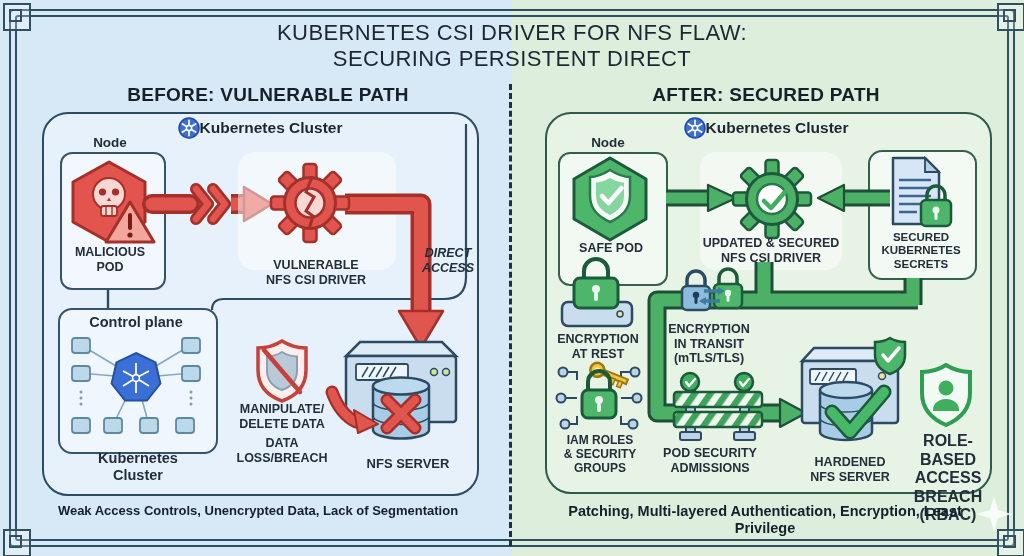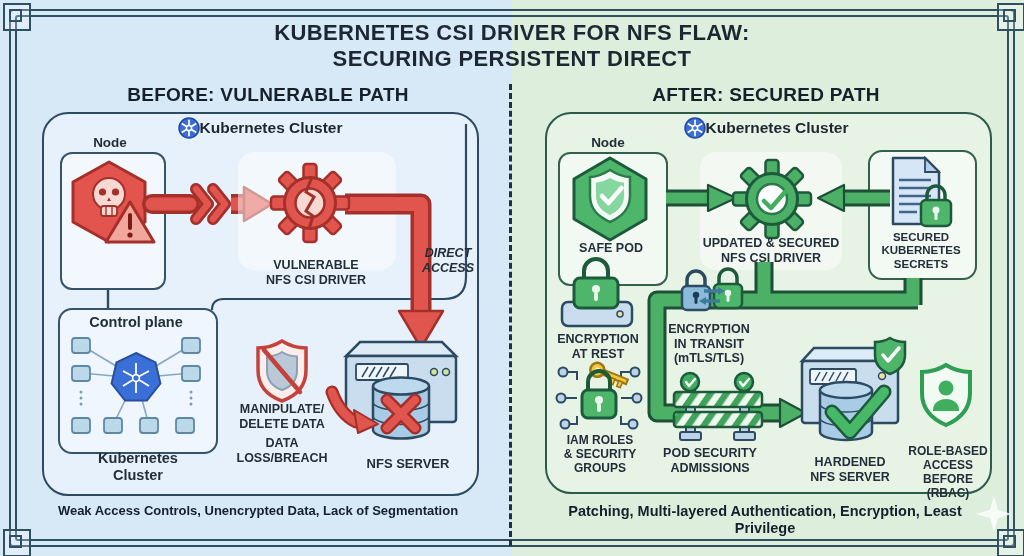--- a/index.html
+++ b/index.html
@@ -4,21 +4,21 @@
 <style>
   html,body{margin:0;padding:0;background:#888;}
   #canvas{position:relative;width:1024px;height:556px;overflow:hidden;
     font-family:"Liberation Sans",sans-serif;color:#1f2a35;}
   .abs{position:absolute;}
   .half{top:0;height:556px;width:512px;}
   .frame1{inset:9px;border:2.5px solid #2e5060;border-radius:4px;pointer-events:none;}
   .frame2{inset:15px;border:2px solid #2e5060;border-radius:3px;pointer-events:none;}
   .corner{width:24px;height:24px;border:2.5px solid #2e5060;background:rgba(255,255,255,.25);}
   .corner::after{content:"";position:absolute;left:4px;top:4px;width:9px;height:9px;border:2px solid #2e5060;}
-  .title{left:0;top:20px;width:1024px;text-align:center;font-weight:700;font-size:22px;
+  .title{left:0;top:20px;width:1024px;text-align:center;font-weight:400;font-size:22px;
     letter-spacing:.4px;color:#1d2732;line-height:1.2;}
   .panel-heading{text-align:center;font-weight:800;font-size:19px;color:#16202b;letter-spacing:.3px;}
   .divider{left:509px;top:84px;height:462px;border-left:3px dashed #22303c;}
   .bigbox{border-radius:26px;border:2.5px solid #2c4b63;}
   .lbl{font-weight:700;text-align:center;line-height:1.16;color:#222e39;}
   .ln{display:block;}
   .hdrflex{display:flex;align-items:center;justify-content:center;
     font-weight:800;font-size:15.5px;color:#1b2631;}
   svg{display:block;overflow:visible;}
 </style>
@@ -80,20 +80,24 @@
     <circle cx="36.5" cy="34" r="3.6" fill="#a5302a"></circle>
       <circle cx="49.5" cy="34" r="3.6" fill="#a5302a"></circle>
     <path d="M41,43 l2,-3.5 l2,3.5 z" fill="#a5302a"></path>
     <rect x="35" y="48" width="16" height="10" rx="2.5" fill="#f8d8d2" stroke="#a5302a" stroke-width="1.8"></rect>
     <line x1="40" y1="48" x2="40" y2="58" stroke="#a5302a" stroke-width="1.4"></line>
     <line x1="46" y1="48" x2="46" y2="58" stroke="#a5302a" stroke-width="1.4"></line>
     <polygon points="64,44 88,84 40,84" fill="#f2a79d" stroke="#a5302a" stroke-width="3" stroke-linejoin="round"></polygon>
     <line x1="64" y1="57" x2="64" y2="70" stroke="#7e1a14" stroke-width="4" stroke-linecap="round"></line>
     <circle cx="64" cy="77" r="2.6" fill="#7e1a14"></circle>
   </svg>
+  <div class="abs lbl" style="left:56px;top:245px;width:108px;font-size:12.5px;">
+    <span class="ln">MALICIOUS</span>
+      <span class="ln">POD</span>
+  </div>
 
   <svg class="abs" style="left:146px;top:182px;" width="129" height="44" viewBox="0 0 129 44">
     <path d="M6,22 H44" stroke="#a5302a" stroke-width="20" stroke-linecap="round" fill="none"></path>
     <path d="M6,22 H44" stroke="#e0564f" stroke-width="13" stroke-linecap="round" fill="none"></path>
     <path d="M50,7 62,22 50,37" stroke="#a5302a" stroke-width="12" stroke-linecap="round" stroke-linejoin="round" fill="none"></path>
     <path d="M50,7 62,22 50,37" stroke="#e0564f" stroke-width="6.5" stroke-linecap="round" stroke-linejoin="round" fill="none"></path>
     <path d="M67,7 79,22 67,37" stroke="#a5302a" stroke-width="12" stroke-linecap="round" stroke-linejoin="round" fill="none"></path>
     <path d="M67,7 79,22 67,37" stroke="#e0564f" stroke-width="6.5" stroke-linecap="round" stroke-linejoin="round" fill="none"></path>
     <path d="M85,22 H98" stroke="#a5302a" stroke-width="20" fill="none"></path>
     <path d="M85,22 H98" stroke="#e0564f" stroke-width="13" fill="none"></path>
@@ -439,24 +443,24 @@
   <div class="abs lbl" style="left:792px;top:455px;width:116px;font-size:12.5px;text-align:center;">
     <span class="ln">HARDENED</span>
       <span class="ln">NFS SERVER</span>
   </div>
 
   <svg class="abs" style="left:919px;top:362px;" width="54" height="66" viewBox="0 0 54 66">
     <path d="M27,3 c8,5 15,7 24,7 v21 c0,16 -10,26 -24,32 c-14,-6 -24,-16 -24,-32 V10 c9,0 16,-2 24,-7 z" fill="#f1faf3" stroke="#2e9e54" stroke-width="4"></path>
     <circle cx="27" cy="26" r="7.5" fill="#3fae5e"></circle>
     <path d="M14,48 c0,-7 6,-11 13,-11 s13,4 13,11 v1 h-26 z" fill="#3fae5e"></path>
   </svg>
-  <div class="abs lbl" style="left:900px;top:445px;width:96px;font-size:12px;">
+  <div class="abs lbl" style="left:900px;top:432px;width:96px;font-size:16px;">
     <span class="ln">ROLE-BASED</span>
       <span class="ln">ACCESS</span>
-    <span class="ln">BEFORE</span>
+    <span class="ln">BREACH</span>
       <span class="ln">(RBAC)</span>
   </div>
 
   <div class="abs lbl" style="left:542px;top:503px;width:446px;font-size:14.5px;color:#14202c;">Patching, Multi-layered Authentication, Encryption, Least Privilege</div>
 
   <svg class="abs" style="left:974px;top:494px;" width="40" height="40" viewBox="0 0 40 40">
     <polygon points="20,2 24,16 38,20 24,24 20,38 16,24 2,20 16,16" fill="rgba(255,255,255,0.8)"></polygon>
   </svg>
 
 </div>

